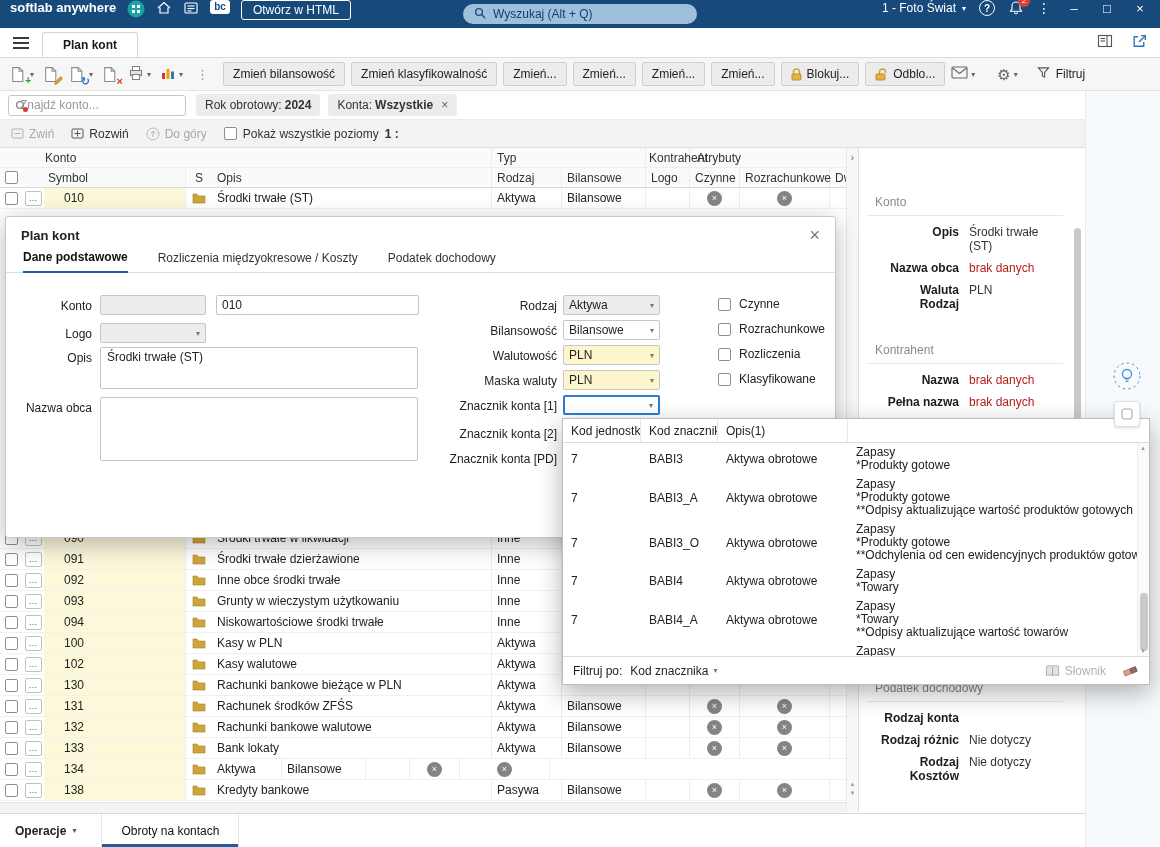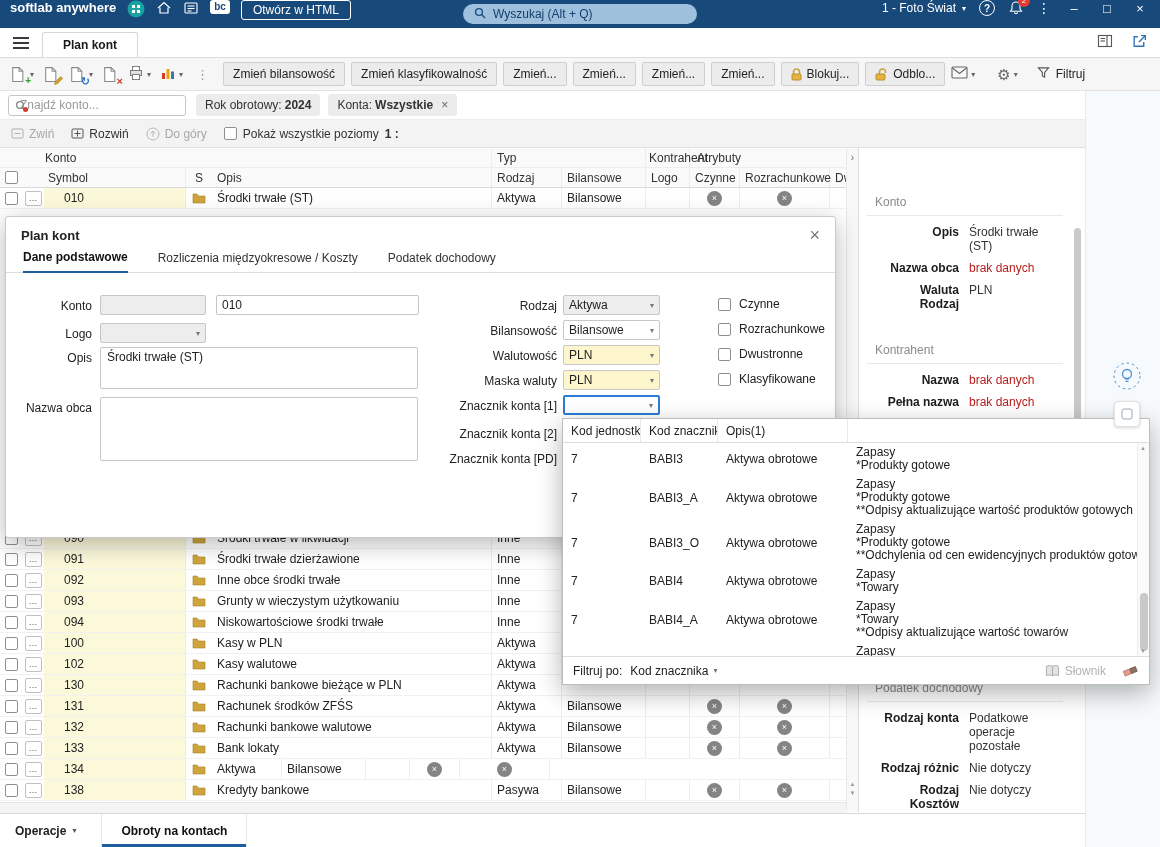--- a/index.html
+++ b/index.html
@@ -169,21 +169,21 @@
   .popfilter b{font-weight:normal}
   .dictbtn{margin-left:auto;display:flex;align-items:center;gap:5px;color:#b3b3b3}
   .eraser{margin-left:8px;display:flex;align-items:center}
 
   
   .bottombar{position:absolute;left:0;bottom:0;width:1085px;height:34px;background:#fff;border-top:1px solid #d8d8d8;
     display:flex;align-items:stretch;z-index:6}
   .opsbtn{display:flex;align-items:center;gap:6px;padding:0 15px;font-weight:bold;color:#222}
   .caret-d{font-size:8px;color:#555;font-weight:normal}
   .btab{display:flex;align-items:center;padding:0 19px;border-left:1px solid #e6e6e6;border-right:1px solid #e6e6e6;
-    box-shadow:inset 0 -3px 0 #1f5d9e;font-weight:bold;color:#111;margin-left:10px}
+    box-shadow:inset 0 -3px 0 #1f5d9e;font-weight:normal;color:#111;margin-left:10px}
 </style>
 </head>
 <body>
 
 <div class="screen">
 
   <header class="topbar">
     <span class="brand">softlab anywhere</span>
     <span class="tico">
       <svg width="18" height="18" viewBox="0 0 18 18">
@@ -876,21 +876,20 @@
             <div class="dvalue" data-muted="true"></div>
           </div>
         </div>
     </div>
     <div class="dsec" style="top:530px">
       <div class="dsec-title">Podatek dochodowy</div>
       <div>
 
           <div class="drow">
             <div class="dlabel">Rodzaj konta</div>
-            <div class="dvalue" data-muted="false">Podatkowe operacje pozostałe</div>
           </div>
 
           <div class="drow">
             <div class="dlabel">Rodzaj różnic</div>
             <div class="dvalue" data-muted="false">Nie dotyczy</div>
           </div>
 
           <div class="drow">
             <div class="dlabel">Rodzaj
 Kosztów</div>
@@ -989,21 +988,21 @@
       <label class="mchk" style="left:712px;top:24px">
           <span class="cbx"></span>
           <span>Czynne</span>
         </label>
       <label class="mchk" style="left:712px;top:49px">
           <span class="cbx"></span>
           <span>Rozrachunkowe</span>
         </label>
       <label class="mchk" style="left:712px;top:74px">
           <span class="cbx"></span>
-          <span>Dwustronne</span>
+          <span>Rozliczenia</span>
         </label>
       <label class="mchk" style="left:712px;top:99px">
           <span class="cbx"></span>
           <span>Klasyfikowane</span>
         </label>
     </div>
   </div>
 
   <div class="popup">
     <div class="pophead">

